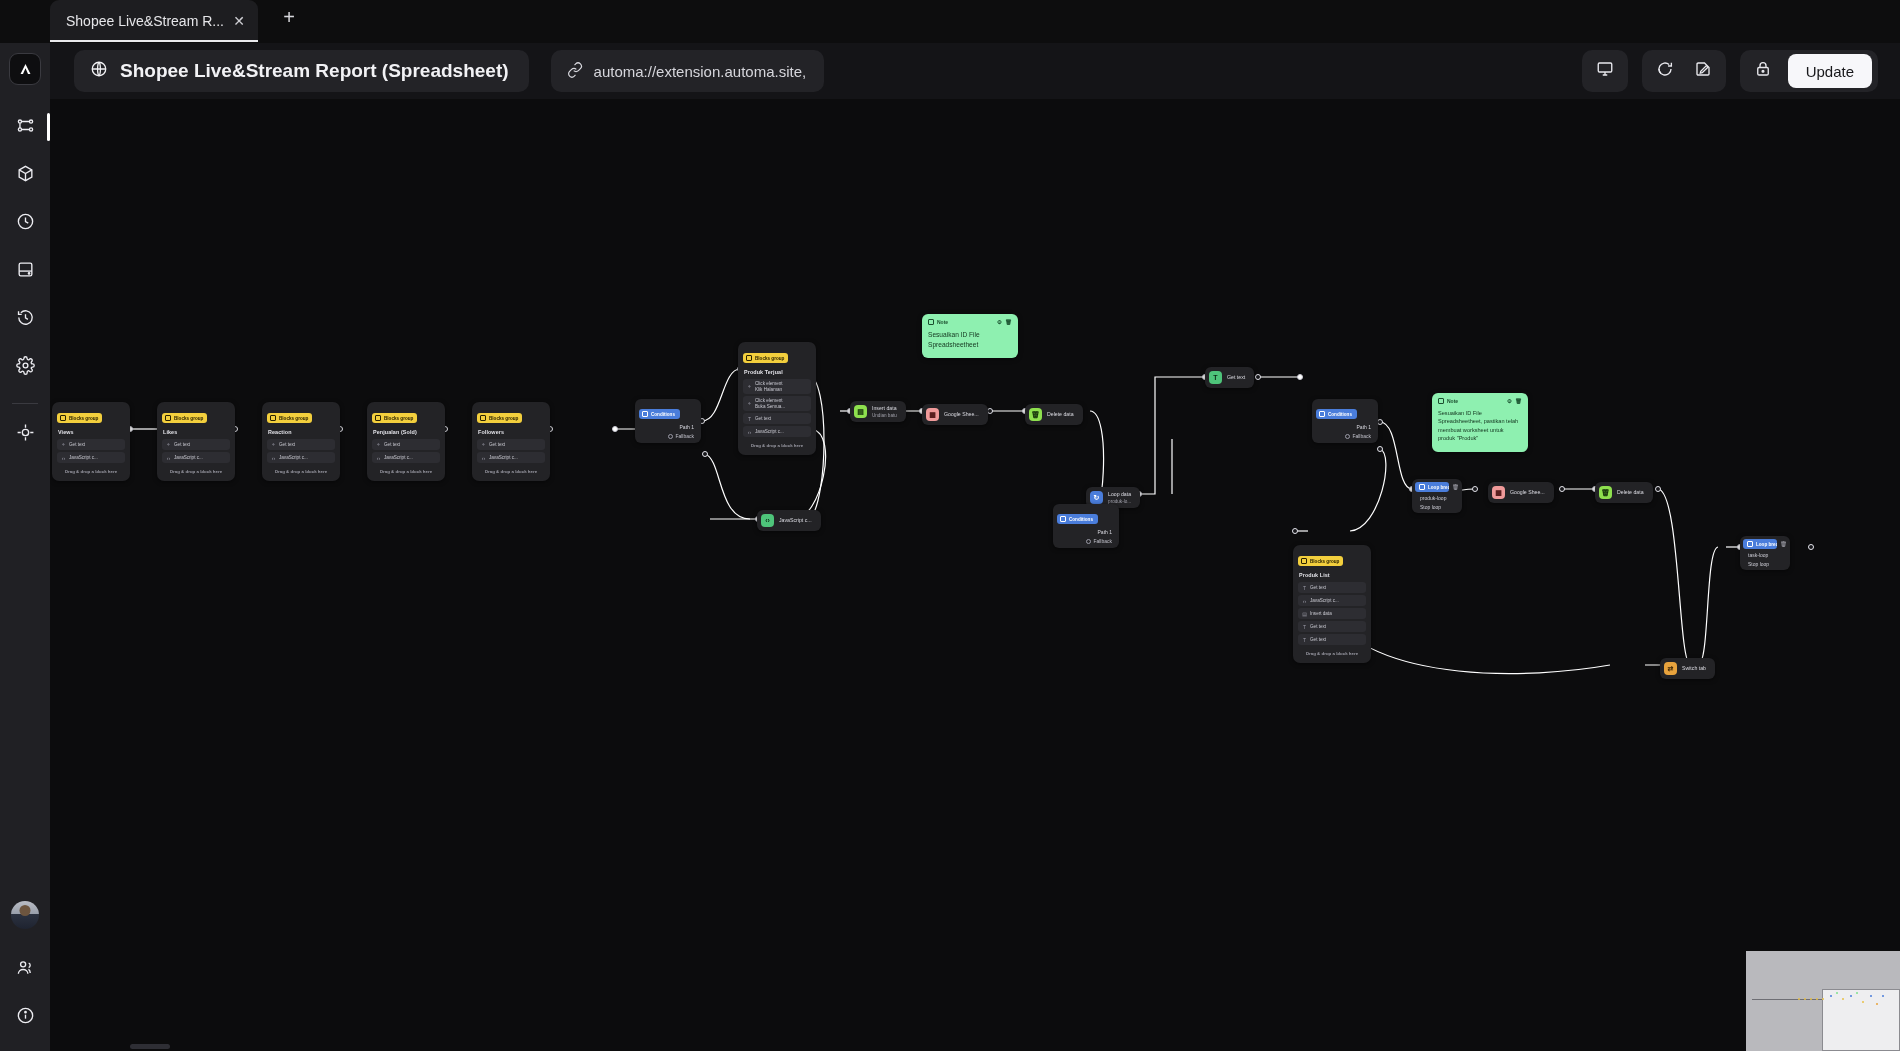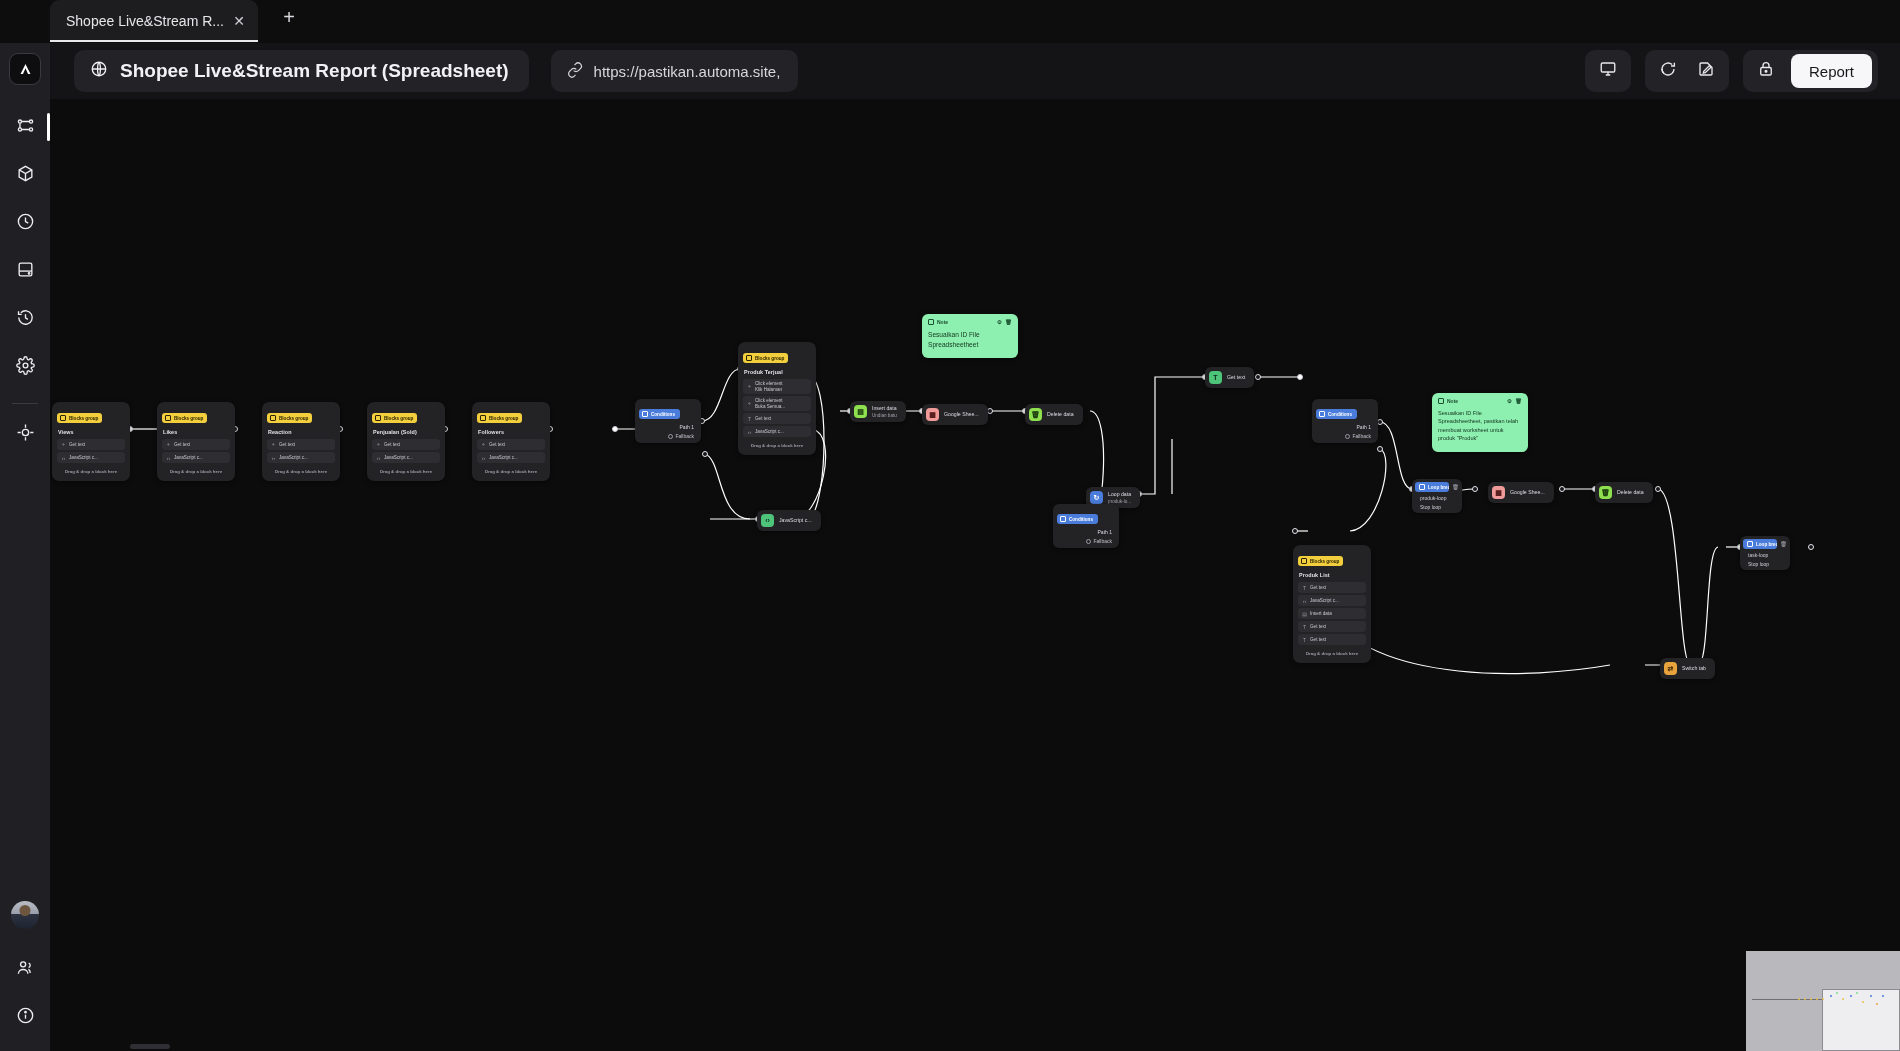--- a/index.html
+++ b/index.html
@@ -402,21 +402,21 @@
     <span>Shopee Live&amp;Stream Report (Spreadsheet)</span>
   </div>
 
   <div class="wf-url">
     <span>
       <svg width="16" height="16" viewBox="0 0 24 24" fill="none" stroke="#d6d6dc" stroke-width="1.8">
         <path d="M10 13a5 5 0 0 0 7.1 0l3-3a5 5 0 0 0-7.1-7.1l-1.7 1.7"></path>
         <path d="M14 11a5 5 0 0 0-7.1 0l-3 3a5 5 0 0 0 7.1 7.1l1.7-1.7"></path>
       </svg>
     </span>
-    <span>https://pastikan.automa.site,</span>
+    <span>automa://extension.automa.site,</span>
   </div>
 
   <div class="toolbar-spacer"></div>
 
   <div class="tool-group">
     <div class="tool-btn">
       <span>
         <svg width="18" height="18" viewBox="0 0 24 24" fill="none" stroke="#e9e9ee" stroke-width="1.8">
           <rect x="3" y="4" width="18" height="12" rx="1.6"></rect>
             <path d="M9 20h6M12 16v4"></path>
@@ -448,21 +448,21 @@
   <div class="tool-group">
     <div class="tool-btn">
       <span>
         <svg width="18" height="18" viewBox="0 0 24 24" fill="none" stroke="#e9e9ee" stroke-width="1.8">
           <rect x="5" y="10" width="14" height="10" rx="1.8"></rect>
             <path d="M8 10V7.5a4 4 0 0 1 8 0V10"></path>
           <circle cx="12" cy="15" r="1.2" fill="#e9e9ee"></circle>
         </svg>
       </span>
     </div>
-    <div class="update-btn">Report</div>
+    <div class="update-btn">Update</div>
   </div>
 </div>
 
 <div class="canvas">
 
   <svg class="edges" viewBox="0 0 1850 952" preserveAspectRatio="none">
     <g fill="none" stroke="#ffffff" stroke-width="1.2">
 
       <path d="M80 330 L110 330"></path>
       <path d="M145 330 L185 330"></path>

